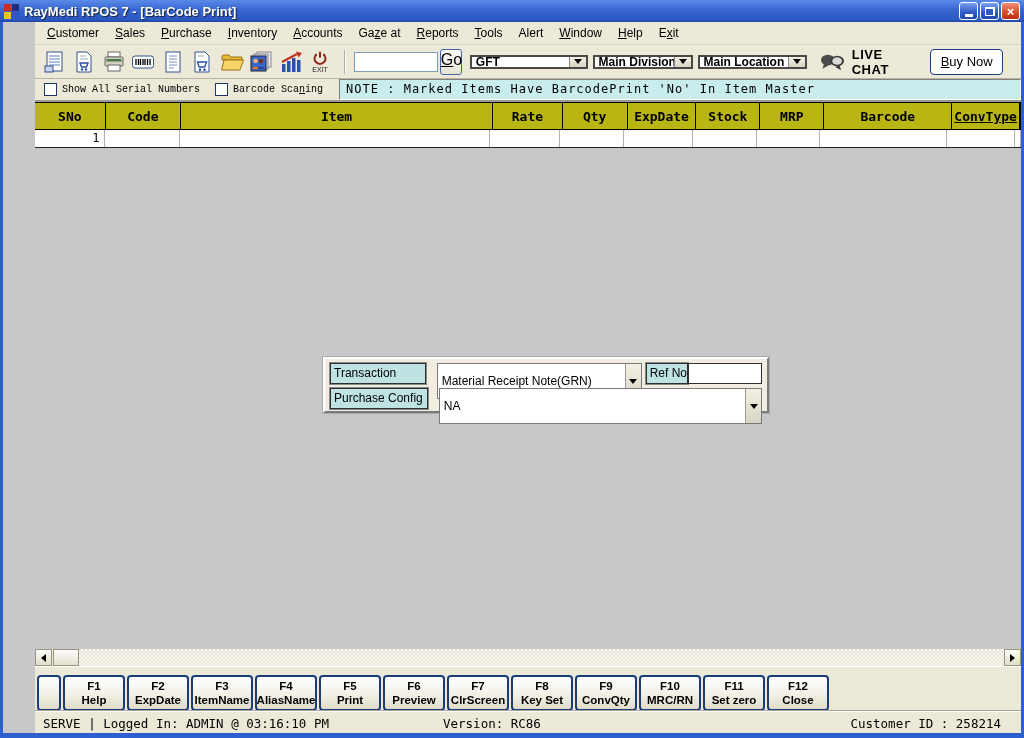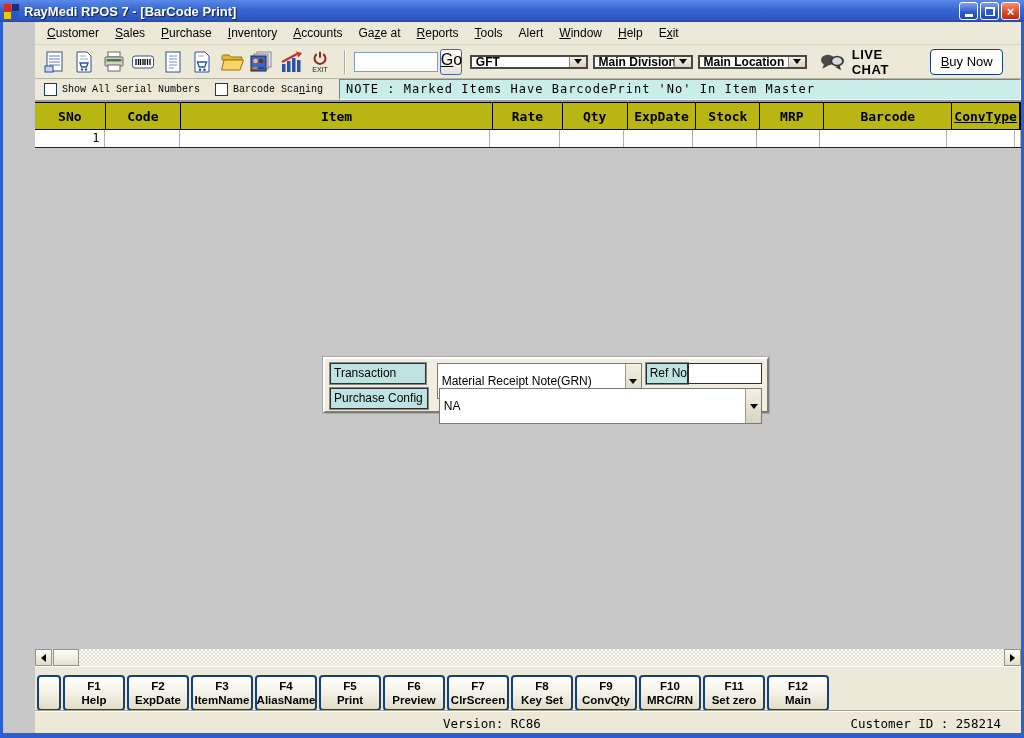--- a/index.html
+++ b/index.html
@@ -378,23 +378,24 @@
       <div class="fkey">
           <span>F10</span>
           <span>MRC/RN</span>
         </div>
       <div class="fkey">
           <span>F11</span>
           <span>Set zero</span>
         </div>
       <div class="fkey">
           <span>F12</span>
-          <span>Main</span>
+          <span>Close</span>
         </div>
     </div>
 
     <div class="statusbar">
+      <span class="st-left">SERVE |  Logged In: ADMIN  @ 03:16:10 PM</span>
       <span class="st-version">Version: RC86</span>
       <span class="st-cust">Customer ID : 258214</span>
     </div>
 
   </div>
 </div>
 
 </body></html>

